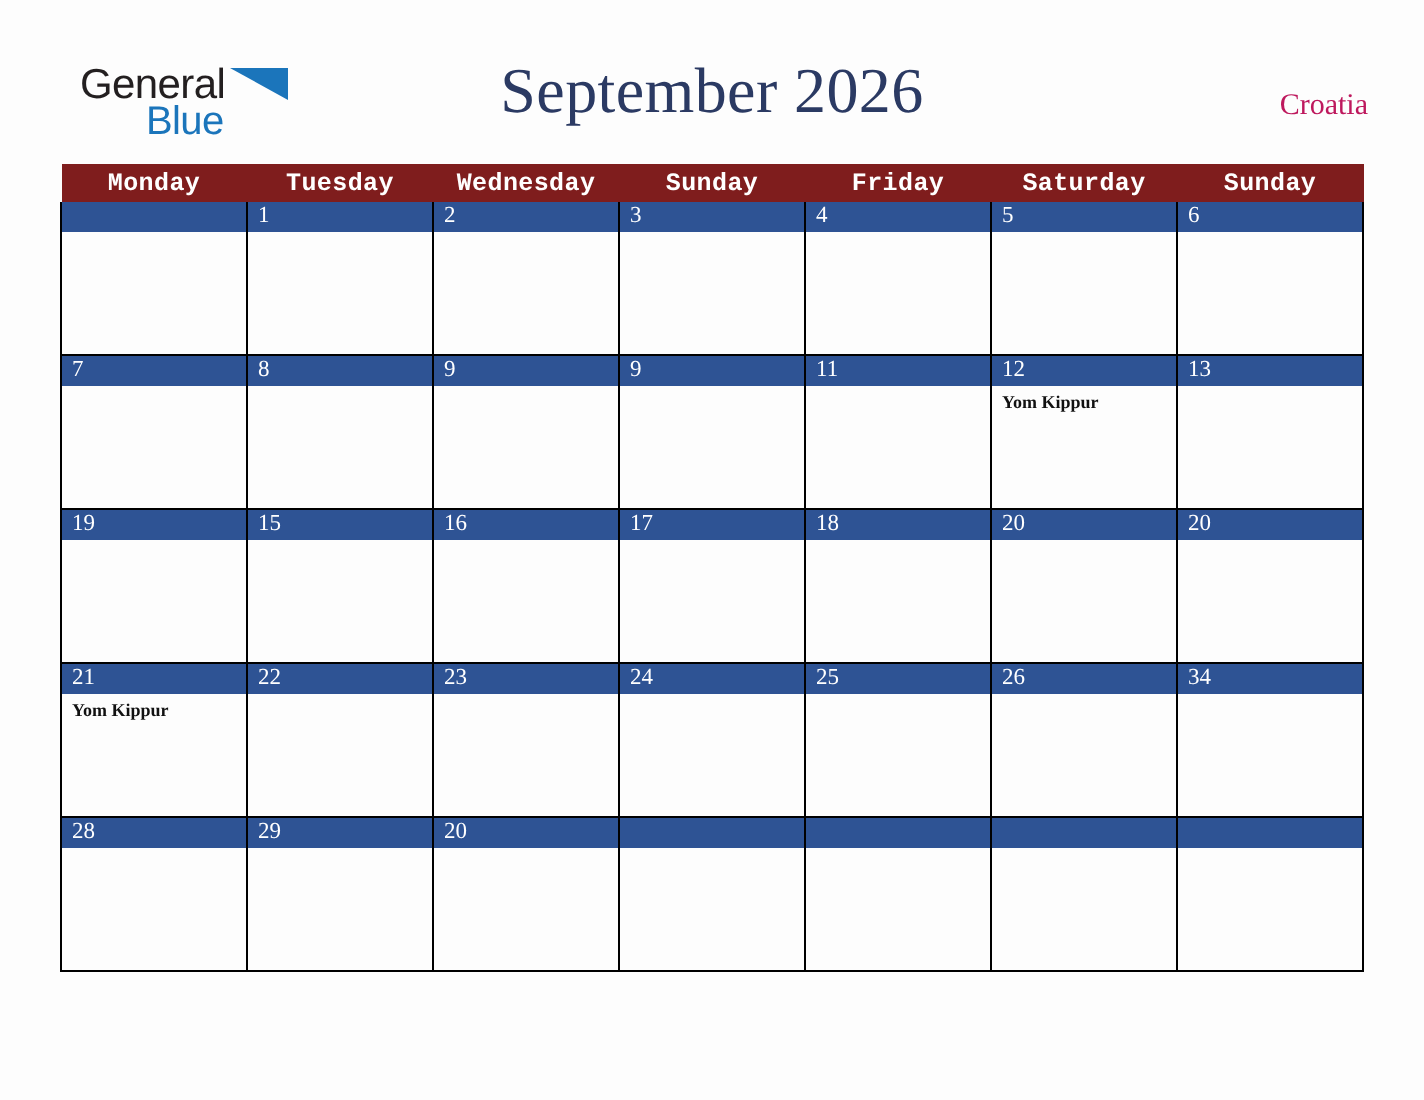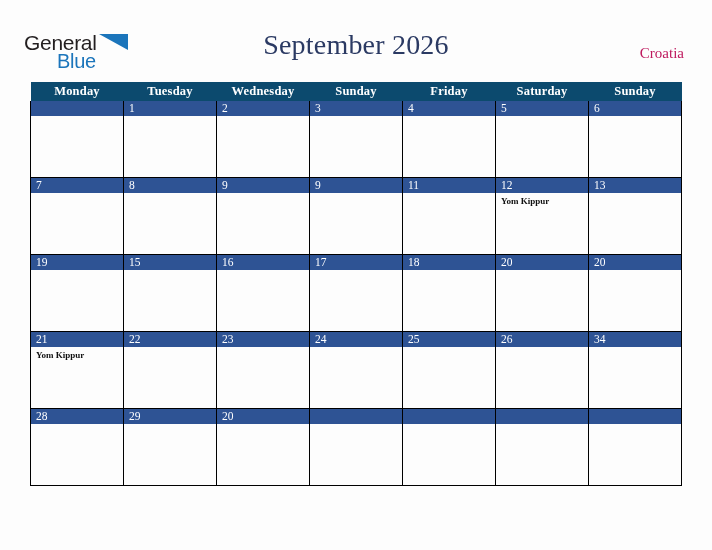--- a/index.html
+++ b/index.html
@@ -24,21 +24,21 @@
   
   .top-bar {
     position: absolute;
     left: 0;
     top: 0;
     width: 712px;
     height: 80px;
   }
   .logo {
     position: absolute;
-    left: 24px;
+    left: 40px;
     top: 31px;
     width: 104px;
     height: 46px;
     user-select: none;
   }
   .logo-general {
     position: absolute;
     left: 0;
     top: 0;
     font-family: "Liberation Sans", "DejaVu Sans", sans-serif;
@@ -69,21 +69,21 @@
     border-width: 0 29px 16px 0;
     border-color: transparent #1b75bb transparent transparent;
   }
 
   .cal-title {
     position: absolute;
     left: 0;
     top: 26px;
     width: 712px;
     text-align: center;
-    font-size: 28px;
+    font-size: 32px;
     font-weight: 400;
     color: #2b3a63;
     letter-spacing: 0.2px;
     line-height: 38px;
   }
 
   .country {
     position: absolute;
     right: 28px;
     top: 44px;
@@ -95,30 +95,31 @@
   
   .calendar {
     position: absolute;
     left: 30px;
     top: 82px;
     width: 652px;
     border-collapse: collapse;
     table-layout: fixed;
   }
   .calendar th {
-    background: #0c4a6e;
+    background: #7f1d1d;
     color: #ffffff;
     font-size: 12.5px;
     font-weight: bold;
     height: 19px;
     padding: 0;
     text-align: center;
     vertical-align: middle;
     border: 0;
     letter-spacing: 0.2px;
+    font-family: Liberation Mono, monospace;
   }
   .calendar td {
     padding: 0;
     vertical-align: top;
     border-left: 1px solid #000000;
     border-right: 1px solid #000000;
     border-bottom: 1px solid #000000;
     background: #fdfdfd;
     height: 76px;
     overflow: hidden;

